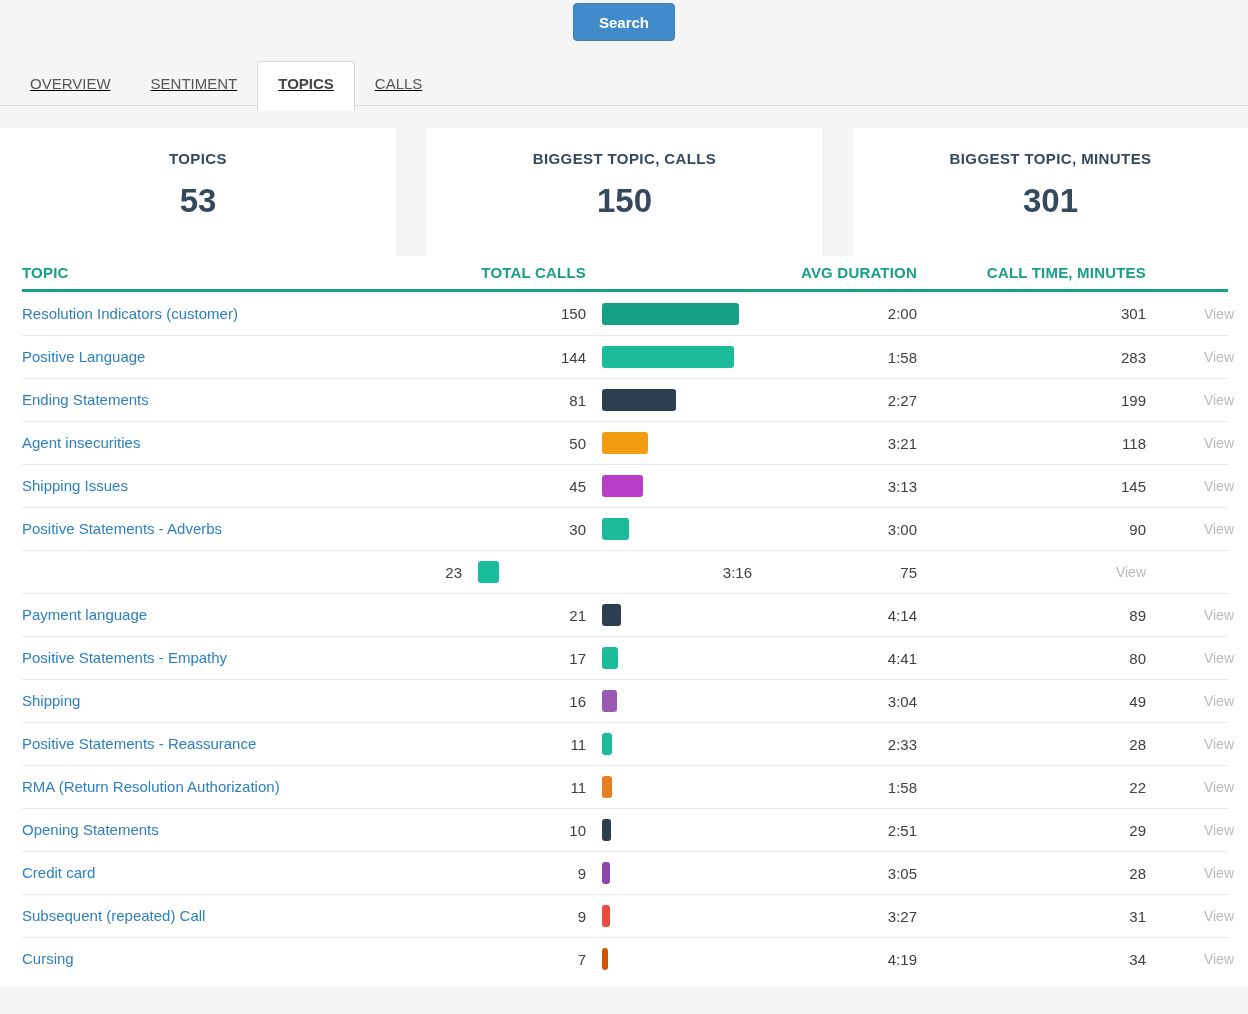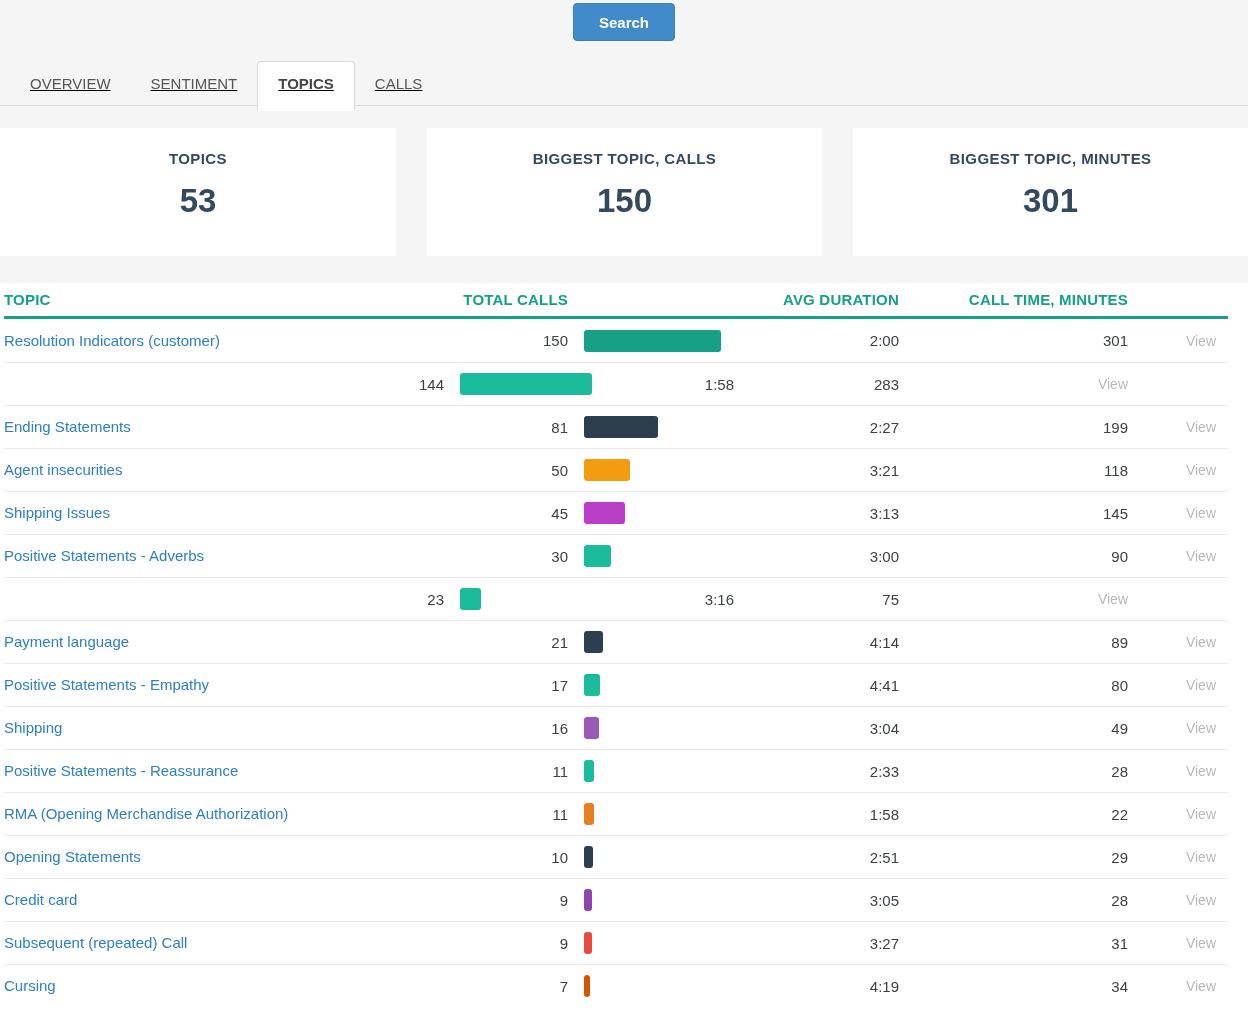--- a/index.html
+++ b/index.html
@@ -51,23 +51,23 @@
   .card-label {
     font-size: 15px; font-weight: bold; color: #34495e;
     letter-spacing: 0.4px;
   }
   .card-value {
     margin-top: 15px;
     font-size: 33px; font-weight: bold; color: #34495e;
   }
   
   .table-wrap {
-    background: #fff; margin-top: 27px;
+    background: #fff; 
     min-height: 731px;
-    padding: 0 20px 0 4px;
+    padding: 0 20px 0 22px;
   }
   .thead, .trow {
     display: grid;
     grid-template-columns: 440px 124px 166px 165px 229px 88px;
     align-items: center;
   }
   .thead {
     height: 36px;
     border-bottom: 3px solid #16a085;
   }
@@ -130,20 +130,21 @@
         <div class="cell-topic"><span class="topic-link">Resolution Indicators (customer)</span></div>
         <div class="cell-num">150</div>
         <div class="cell-bar">
           <div class="bar" style="width: 137px; background: rgb(22, 160, 133);"></div>
         </div>
         <div class="cell-num">2:00</div>
         <div class="cell-num">301</div>
         <div class="cell-view"><span class="view-link">View</span></div>
       </div>
       <div class="trow">
+        <div class="cell-topic"><span class="topic-link">Positive Language</span></div>
         <div class="cell-num">144</div>
         <div class="cell-bar">
           <div class="bar" style="width: 132px; background: rgb(26, 188, 156);"></div>
         </div>
         <div class="cell-num">1:58</div>
         <div class="cell-num">283</div>
         <div class="cell-view"><span class="view-link">View</span></div>
       </div>
       <div class="trow">
         <div class="cell-topic"><span class="topic-link">Ending Statements</span></div>
@@ -228,21 +229,21 @@
         <div class="cell-topic"><span class="topic-link">Positive Statements - Reassurance</span></div>
         <div class="cell-num">11</div>
         <div class="cell-bar">
           <div class="bar" style="width: 10px; background: rgb(26, 188, 156);"></div>
         </div>
         <div class="cell-num">2:33</div>
         <div class="cell-num">28</div>
         <div class="cell-view"><span class="view-link">View</span></div>
       </div>
       <div class="trow">
-        <div class="cell-topic"><span class="topic-link">RMA (Opening Merchandise Authorization)</span></div>
+        <div class="cell-topic"><span class="topic-link">RMA (Return Resolution Authorization)</span></div>
         <div class="cell-num">11</div>
         <div class="cell-bar">
           <div class="bar" style="width: 10px; background: rgb(230, 126, 34);"></div>
         </div>
         <div class="cell-num">1:58</div>
         <div class="cell-num">22</div>
         <div class="cell-view"><span class="view-link">View</span></div>
       </div>
       <div class="trow">
         <div class="cell-topic"><span class="topic-link">Opening Statements</span></div>

